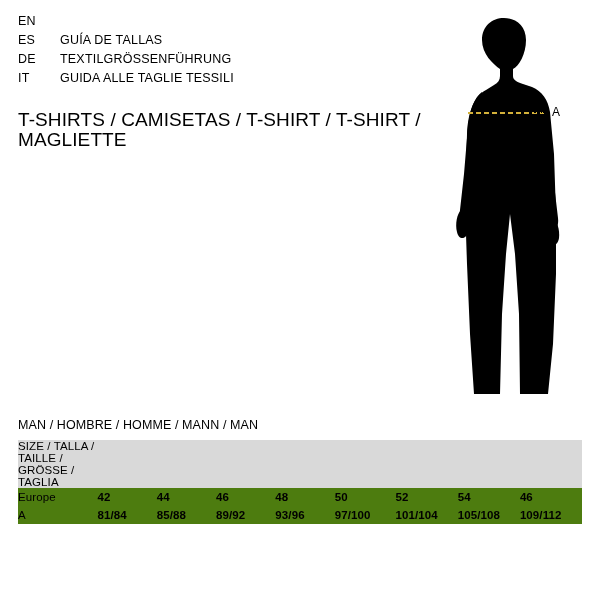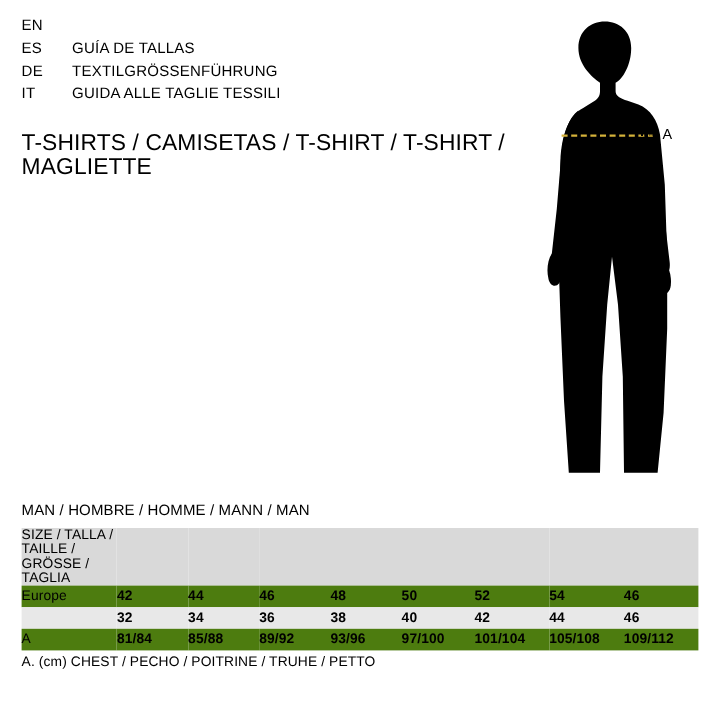--- a/index.html
+++ b/index.html
@@ -213,42 +213,30 @@
       </tr>
       <tr class="row-plain">
         <td class="c-label">Europe</td>
         <td class="c-val">42</td>
         <td class="c-val">44</td>
         <td class="c-val">46</td>
         <td class="c-val">48</td>
         <td class="c-val">50</td>
         <td class="c-val">52</td>
         <td class="c-val">54</td>
-        <td class="c-val">46</td>
-      </tr>
-      <tr class="row-shade">
-        <td class="c-label"></td>
-        <td class="c-val">32</td>
-        <td class="c-val">34</td>
-        <td class="c-val">36</td>
-        <td class="c-val">38</td>
-        <td class="c-val">40</td>
-        <td class="c-val">42</td>
-        <td class="c-val">44</td>
         <td class="c-val">46</td>
       </tr>
       <tr class="row-plain">
         <td class="c-label">A</td>
         <td class="c-val">81/84</td>
         <td class="c-val">85/88</td>
         <td class="c-val">89/92</td>
         <td class="c-val">93/96</td>
         <td class="c-val">97/100</td>
         <td class="c-val">101/104</td>
         <td class="c-val">105/108</td>
         <td class="c-val">109/112</td>
       </tr>
     </tbody>
   </table>
 
-  <div class="footnote">A. (cm) CHEST / PECHO / POITRINE / TRUHE / PETTO</div>
 
 </div>
 
 </body></html>

